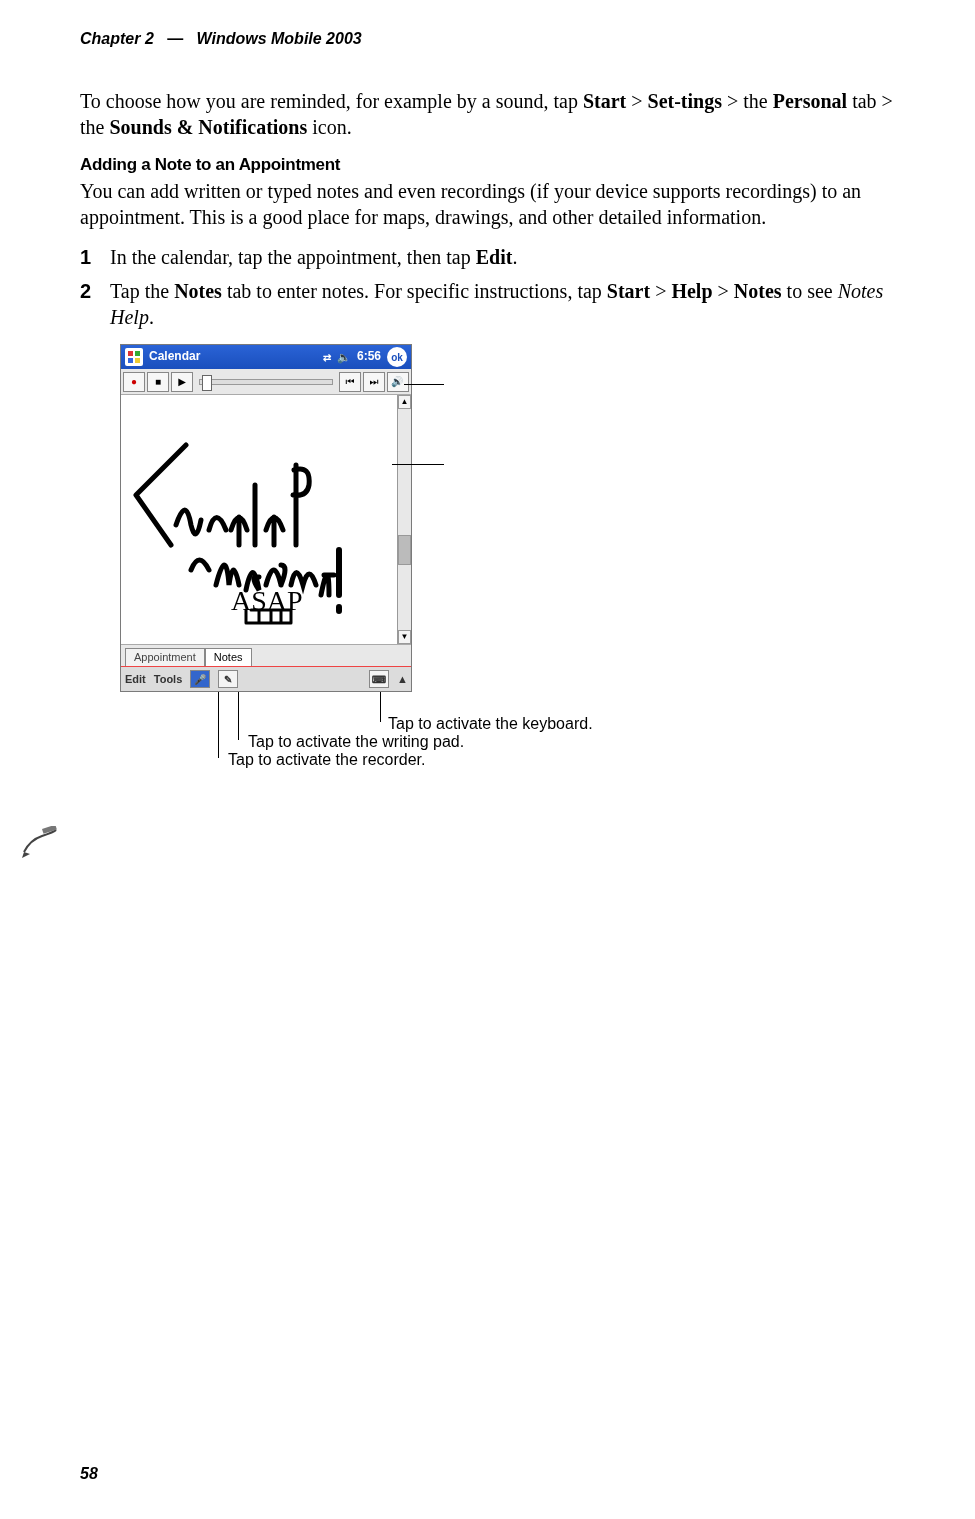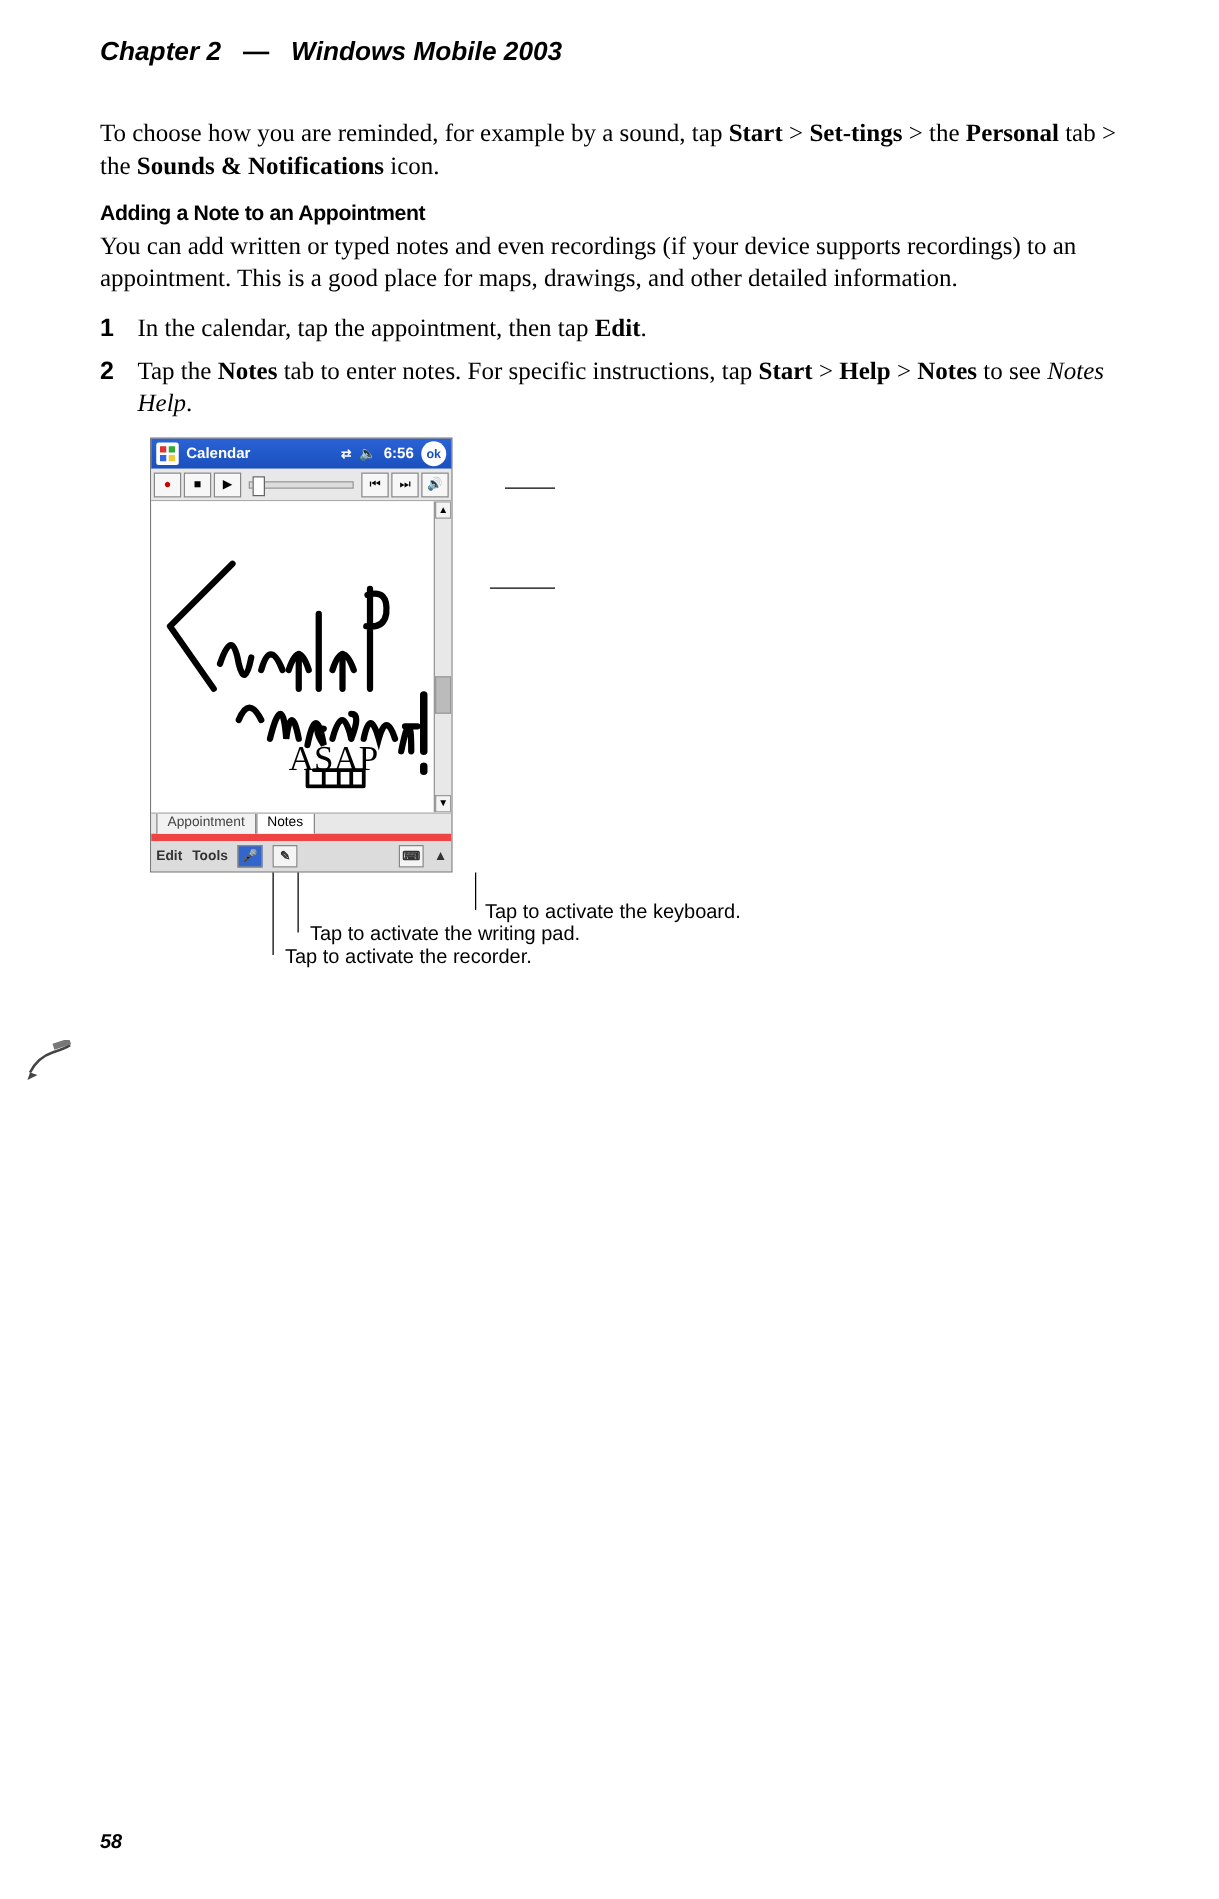--- a/index.html
+++ b/index.html
@@ -11,21 +11,21 @@
     color: #000;
     position: relative;
     padding: 30px 80px 40px 80px;
   }
   .header-row {
     display: flex;
     justify-content: space-between;
     font-family: Arial, Helvetica, sans-serif;
     font-weight: bold;
     font-style: italic;
-    font-size: 21px;
+    font-size: 16px;
     margin-bottom: 40px;
     text-align: center;
   }
   .main-col {
     display: flex;
     gap: 18px;
   }
   .left-col {
     width: 110px;
     flex-shrink: 0;
@@ -70,21 +70,21 @@
   strong { font-weight: bold; }
   em.i { font-style: italic; }
   .figure-block {
     position: relative;
     margin: 14px 0 30px 40px;
     height: 450px;
   }
   .pda {
     position: absolute;
     left: 0; top: 0;
-    width: 242px;
+    width: 292px;
     border: 1px solid #7a7a7a;
     background: #f2f2f2;
     font-family: Tahoma, Arial, sans-serif;
     font-size: 12px;
   }
   .pda-title {
     background: linear-gradient(#2a63d6,#1a4fbd);
     color: #fff;
     height: 24px;
     display: flex;
@@ -129,21 +129,21 @@
   }
   .note-area svg { position:absolute; left:10px; top:40px; }
   .scroll-rail{
     position:absolute; right:0; top:0; bottom:0; width:14px;
     border-left:1px solid #999; background:#e8e8e8;
     display:flex; flex-direction:column; justify-content:space-between;
   }
   .scroll-rail div{height:14px;border:1px solid #999;background:#f4f4f4;font-size:8px;text-align:center;line-height:12px;}
   .tabs-row {
     background:#e8e8e8; height:22px; display:flex; align-items:flex-end;
-    border-bottom:6px solid #ef4444; padding-left:4px; gap:0;
+    border-bottom:1px solid #ef4444; padding-left:4px; gap:0;
   }
   .tab {
     border:1px solid #888; border-bottom:none;
     background:#f2f2f2; height:18px; padding:0 8px;
     font-size:11px; line-height:17px; color:#444;
   }
   .tab.active { background:#fff; color:#000;}
   .bottom-bar {
     background:#dcdcdc; height:24px;
     display:flex; align-items:center; padding:0 4px; gap:8px;

